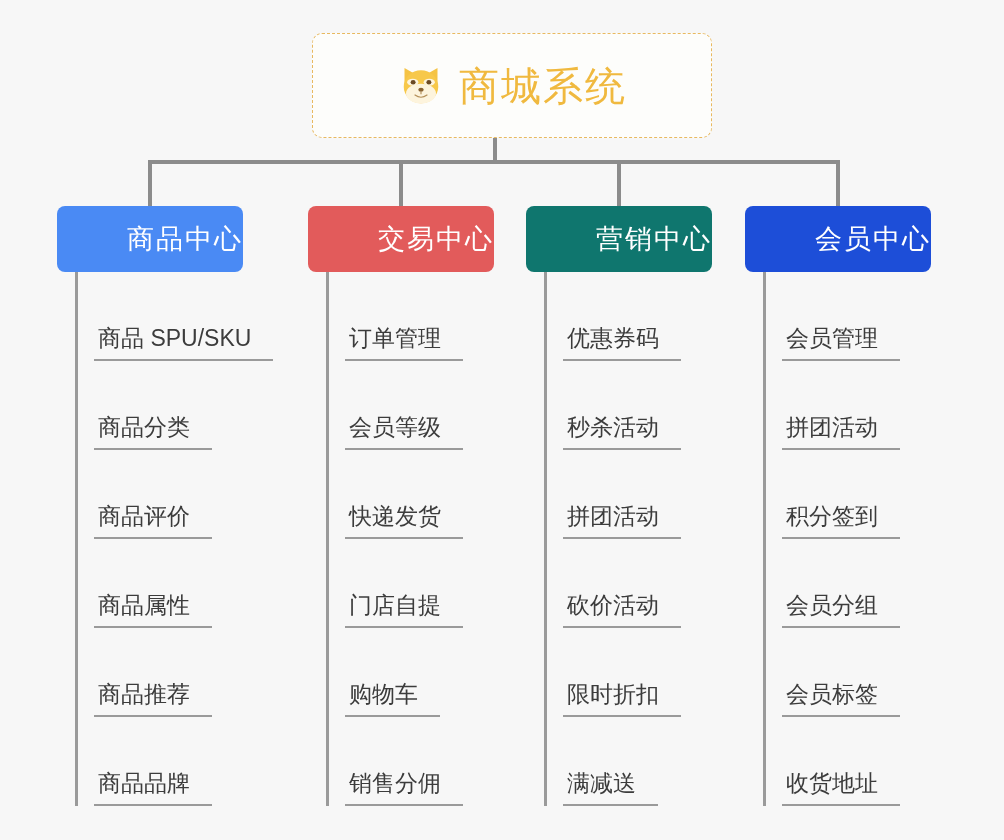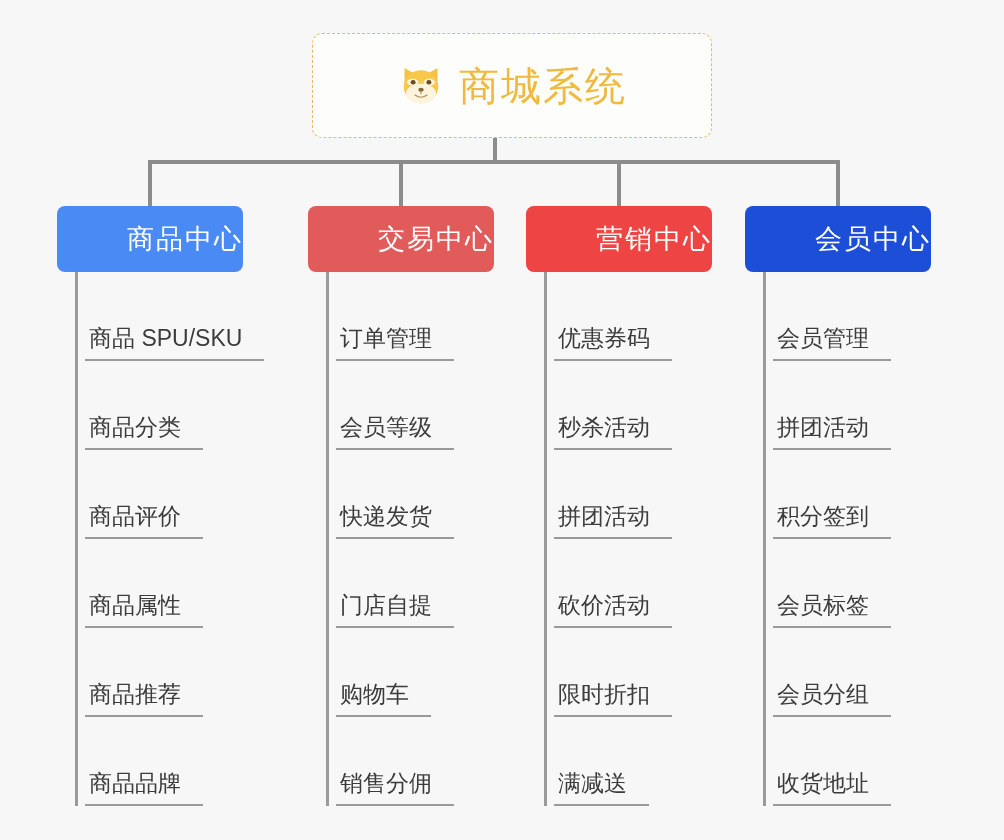--- a/index.html
+++ b/index.html
@@ -104,21 +104,21 @@
     top: 0;
     width: 3px;
     background: #9a9a9a;
   }
   .leaf {
     position: relative;
     height: 89px;
     box-sizing: border-box;
     display: flex;
     align-items: flex-end;
-    padding-left: 10px;
+    padding-left: 19px;
   }
   .leaf-label {
     font-size: 23px;
     color: #3c3c3c;
     line-height: 1;
     padding-bottom: 9px;
     white-space: nowrap;
     position: relative;
     border-bottom: 2px solid #9a9a9a;
     padding-right: 22px;
@@ -212,21 +212,21 @@
       <div class="leaf">
           <span class="leaf-label">购物车</span>
         </div>
       <div class="leaf">
           <span class="leaf-label">销售分佣</span>
         </div>
     </div>
   </div>
 
   <div class="column" style="left:526px;width:186px">
-    <div class="cat-box" style="background:#ef4444">
+    <div class="cat-box" style="background:#0f766e">
       <span>营销中心</span>
     </div>
     <div class="leaf-list">
       <div class="trunk" style="height:534px"></div>
       <div class="leaf">
           <span class="leaf-label">优惠券码</span>
         </div>
       <div class="leaf">
           <span class="leaf-label">秒杀活动</span>
         </div>
@@ -254,24 +254,24 @@
       <div class="leaf">
           <span class="leaf-label">会员管理</span>
         </div>
       <div class="leaf">
           <span class="leaf-label">拼团活动</span>
         </div>
       <div class="leaf">
           <span class="leaf-label">积分签到</span>
         </div>
       <div class="leaf">
+          <span class="leaf-label">会员分组</span>
+        </div>
+      <div class="leaf">
           <span class="leaf-label">会员标签</span>
         </div>
       <div class="leaf">
-          <span class="leaf-label">会员分组</span>
-        </div>
-      <div class="leaf">
           <span class="leaf-label">收货地址</span>
         </div>
     </div>
   </div>
 
 </div>
 
 </body></html>

